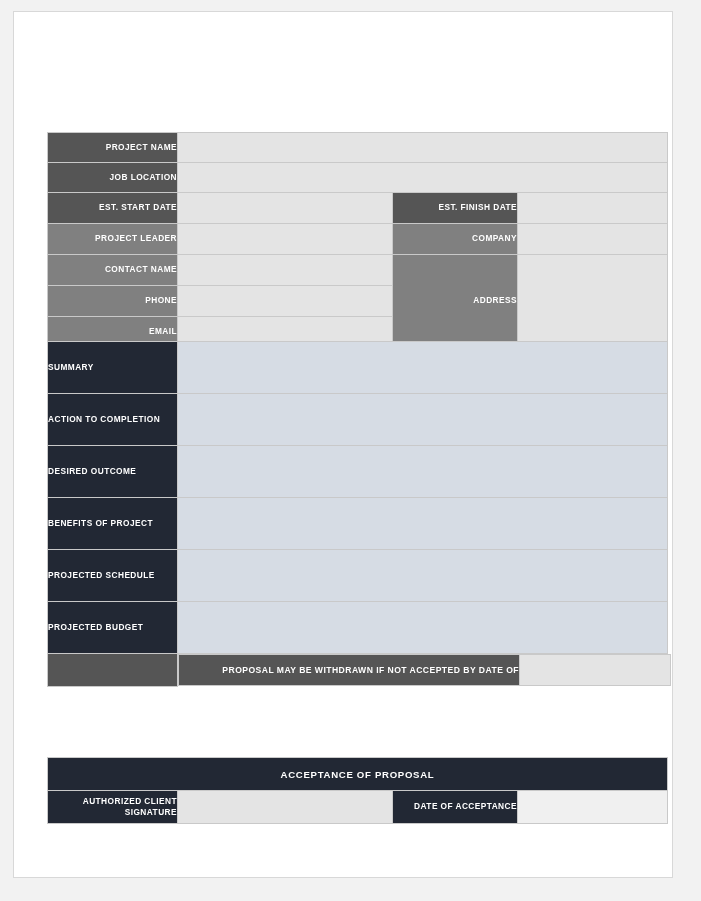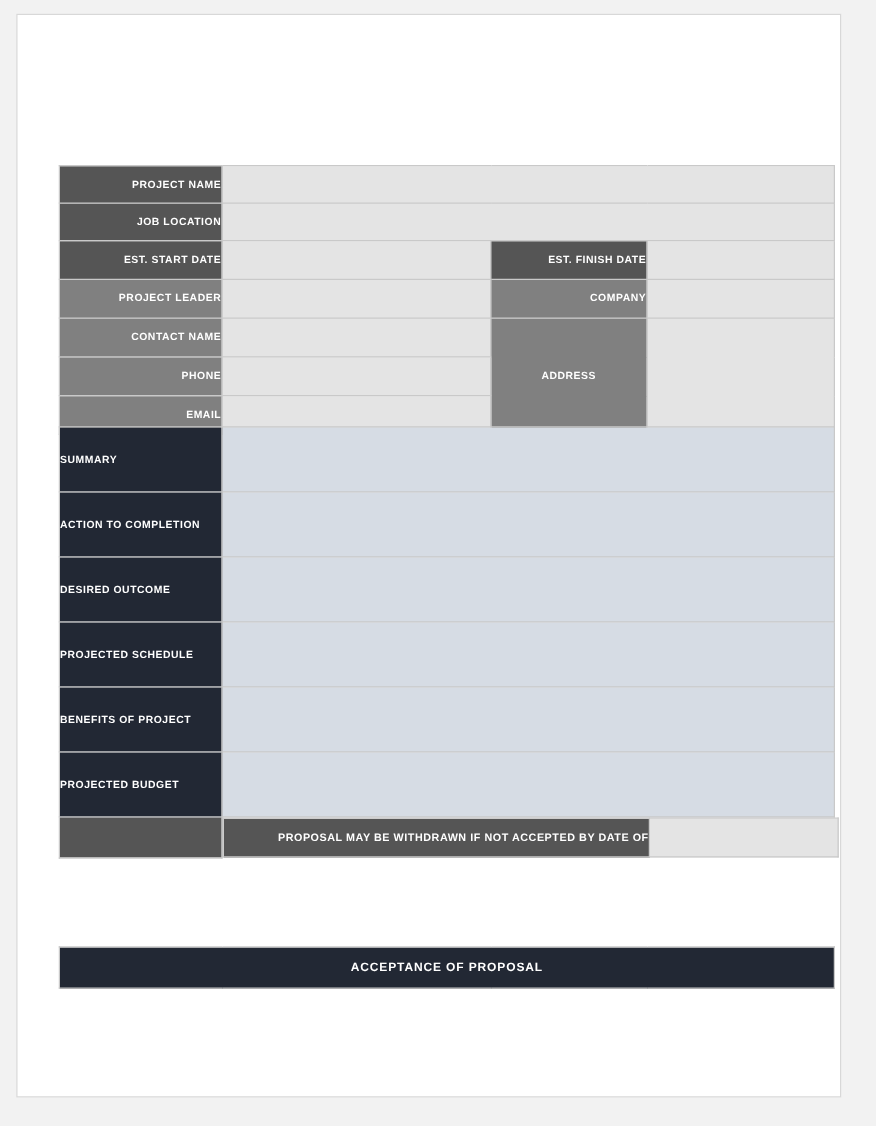--- a/index.html
+++ b/index.html
@@ -57,21 +57,21 @@
     text-transform: uppercase;
     line-height: 11.5px;
     padding: 3px 7px;
     border-color: #ffffff;
   }
   .lbl.dark   { background: #555555; }
   .lbl.mid    { background: #808080; }
   .lbl.navy   { background: #222834; }
   .right  { text-align: right; }
   .left   { text-align: left; }
-  .center { text-align: center; }
+  .center { text-align: right; }
 
   
   .fld        { background: #e4e4e4; border-color: #c9c9c9; }
   .fld.blue   { background: #d6dce4; }
   .fld.pale   { background: #f0f0f0; }
 
   
   #top-table      { left: 33px; top: 120px;  width: 620px; }
   #detail-table   { left: 33px; top: 329px;  width: 620px; }
   #accept-table   { left: 33px; top: 745px;  width: 620px; }
@@ -163,25 +163,25 @@
       </tr>
       <tr>
         <td class="lbl navy left" style="height:51px">ACTION TO COMPLETION</td>
         <td class="fld blue"></td>
       </tr>
       <tr>
         <td class="lbl navy left" style="height:51px">DESIRED OUTCOME</td>
         <td class="fld blue"></td>
       </tr>
       <tr>
+        <td class="lbl navy left" style="height:51px">BENEFITS OF PROJECT</td>
+        <td class="fld blue"></td>
+      </tr>
+      <tr>
         <td class="lbl navy left" style="height:51px">PROJECTED SCHEDULE</td>
-        <td class="fld blue"></td>
-      </tr>
-      <tr>
-        <td class="lbl navy left" style="height:51px">BENEFITS OF PROJECT</td>
         <td class="fld blue"></td>
       </tr>
       <tr>
         <td class="lbl navy left" style="height:51px">PROJECTED BUDGET</td>
         <td class="fld blue"></td>
       </tr>
       <tr>
         <td class="withdraw" colspan="1" style="height:30px;width:130px"></td>
         <td style="padding:0;border:none">
           <table style="width:100%;border-collapse:collapse;table-layout:fixed">
@@ -201,16 +201,22 @@
     <colgroup>
       <col style="width:130px">
       <col style="width:215px">
       <col style="width:125px">
       <col style="width:150px">
     </colgroup>
     <tbody>
       <tr>
         <td class="banner" colspan="4">ACCEPTANCE OF PROPOSAL</td>
       </tr>
+      <tr>
+        <td class="lbl navy right" style="height:32px">AUTHORIZED CLIENT SIGNATURE</td>
+        <td class="fld"></td>
+        <td class="lbl navy center">DATE OF ACCEPTANCE</td>
+        <td class="fld pale"></td>
+      </tr>
     </tbody>
   </table>
 
 </div>
 
 </body></html>

